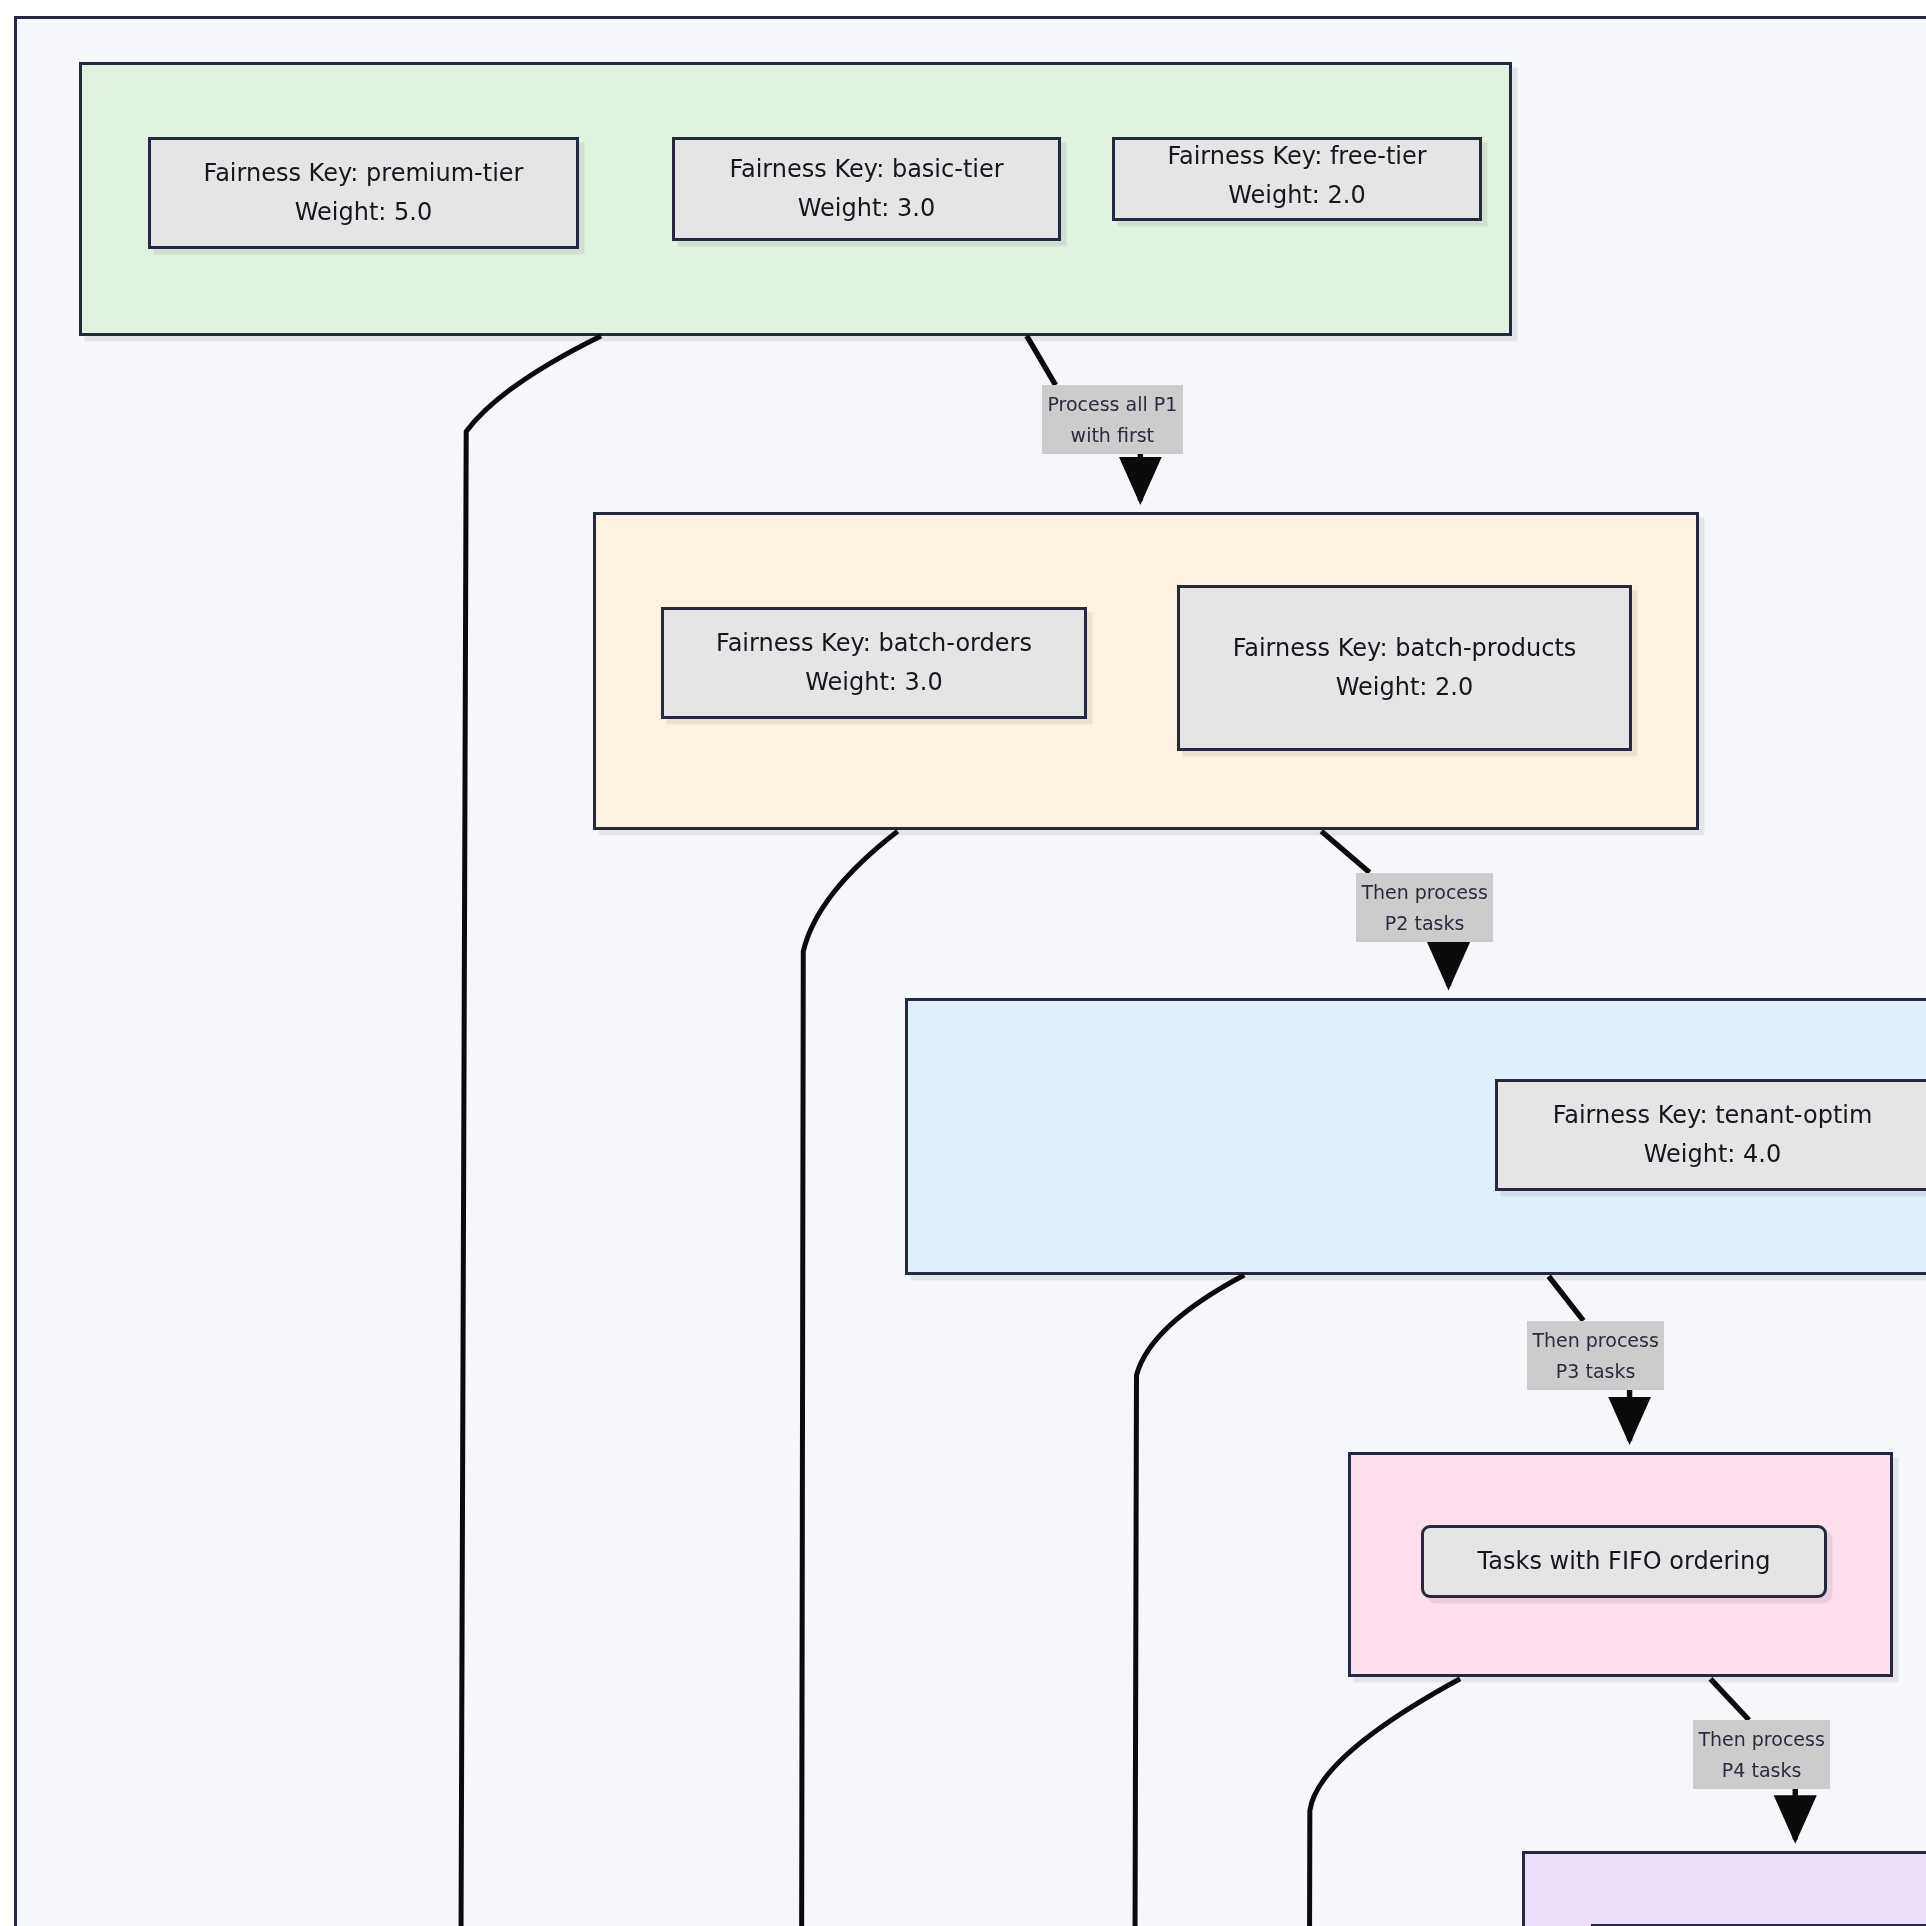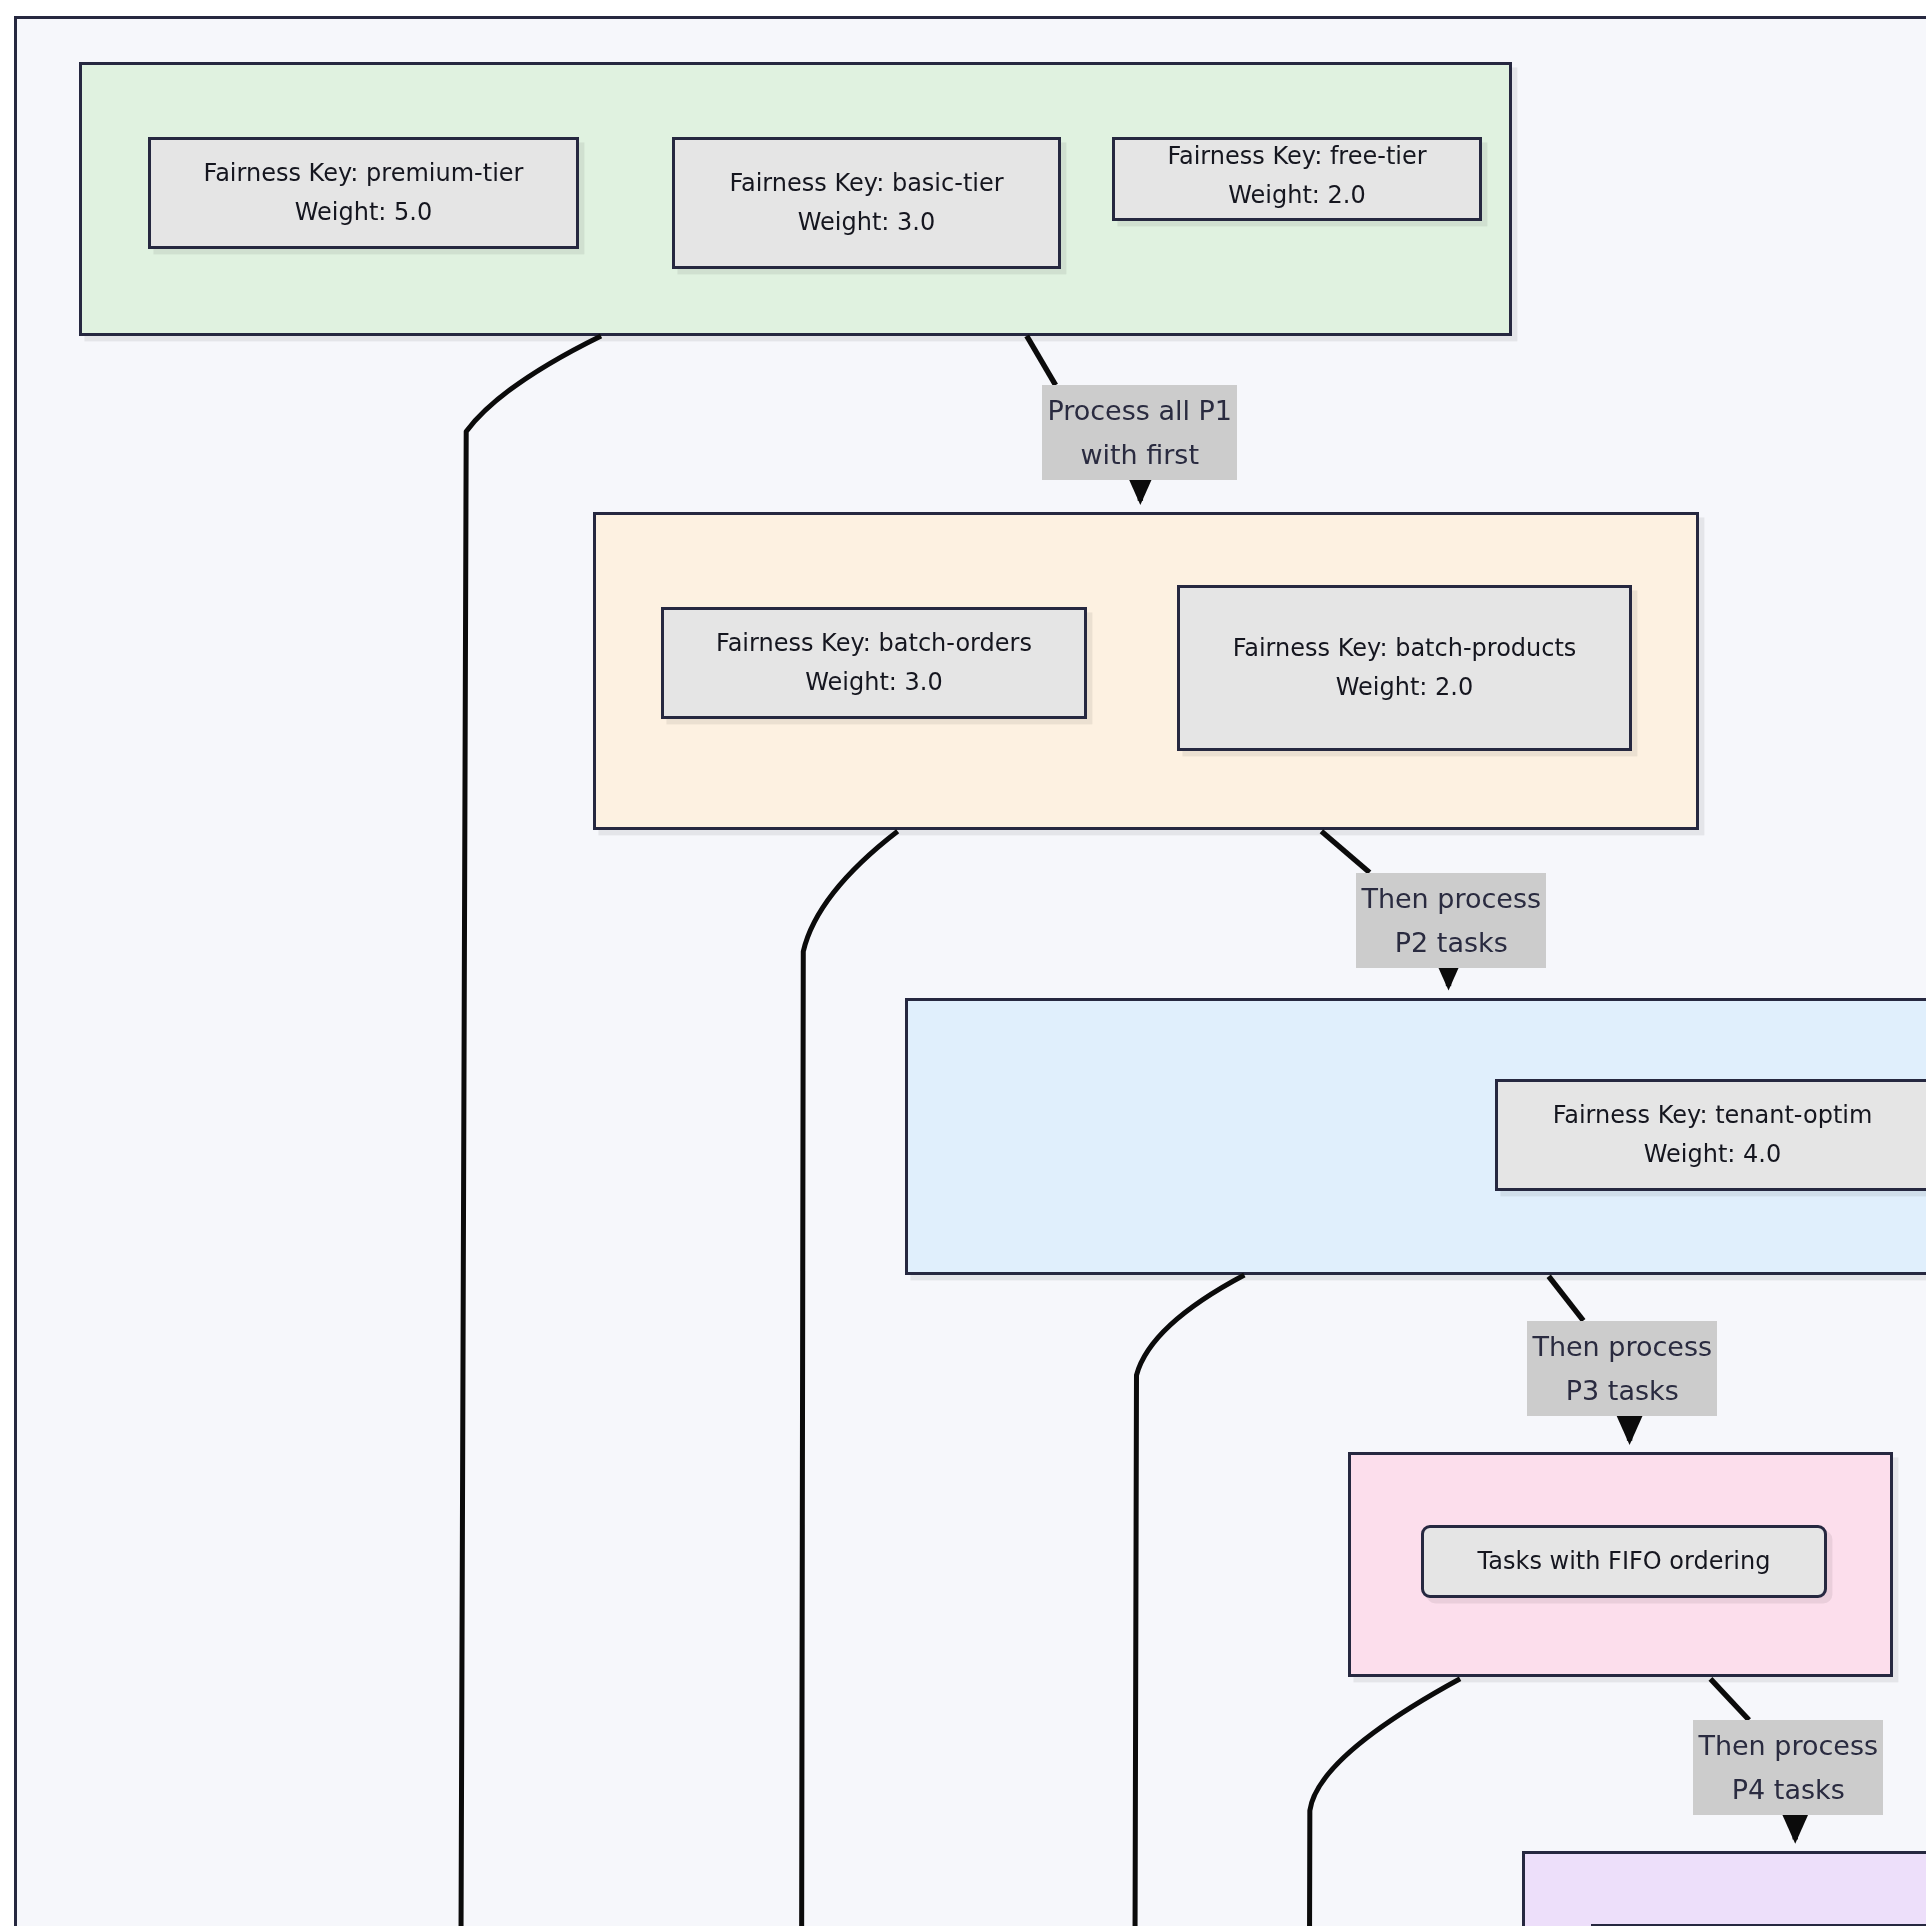--- a/index.html
+++ b/index.html
@@ -71,21 +71,21 @@
   .p2 { background: #fdf1e1; }
   .p3 { background: #e0effc; }
   .p4 { background: #fcdeec; }
   .p5 { background: #eddffa; }
 
   
   .edge-label {
     position: absolute;
     background: #cccccc;
     color: #2a2b40;
-    font-size: 27px;
+    font-size: 19px;
     line-height: 1.62;
     text-align: center;
     padding: 3.9px 5.4px;
     white-space: nowrap;
     z-index: 8;
   }
   .edge-label .ln { display: block; }
 </style>
 </head>
 <body>
@@ -97,21 +97,21 @@
   <div class="cluster-title" style="left:13.5px; top:23px; width:2348px;">Task Queue</div>
 
   <div class="cluster p1" style="left:79px; top:62px; width:1433px; height:274px;"></div>
   <div class="cluster-title" style="left:79px; top:71px; width:1433px;">Priority Level 1 (Highest)</div>
 
   <div class="leafbox" style="left:148px; top:137px; width:431px; height:112px;">
     <span class="ln">Fairness Key: premium-tier</span>
     <span class="ln">Weight: 5.0</span>
   </div>
 
-  <div class="leafbox" style="left:672px; top:137px; width:389px; height:132px;">
+  <div class="leafbox" style="left:672px; top:137px; width:389px; height:104px;">
     <span class="ln">Fairness Key: basic-tier</span>
     <span class="ln">Weight: 3.0</span>
   </div>
 
   <div class="leafbox" style="left:1112px; top:137px; width:370px; height:84px;justify-content:flex-end;">
     <span class="ln">Fairness Key: free-tier</span>
     <span class="ln">Weight: 2.0</span>
   </div>
 
   <div class="cluster p2" style="left:593px; top:512px; width:1106px; height:318px;"></div>

